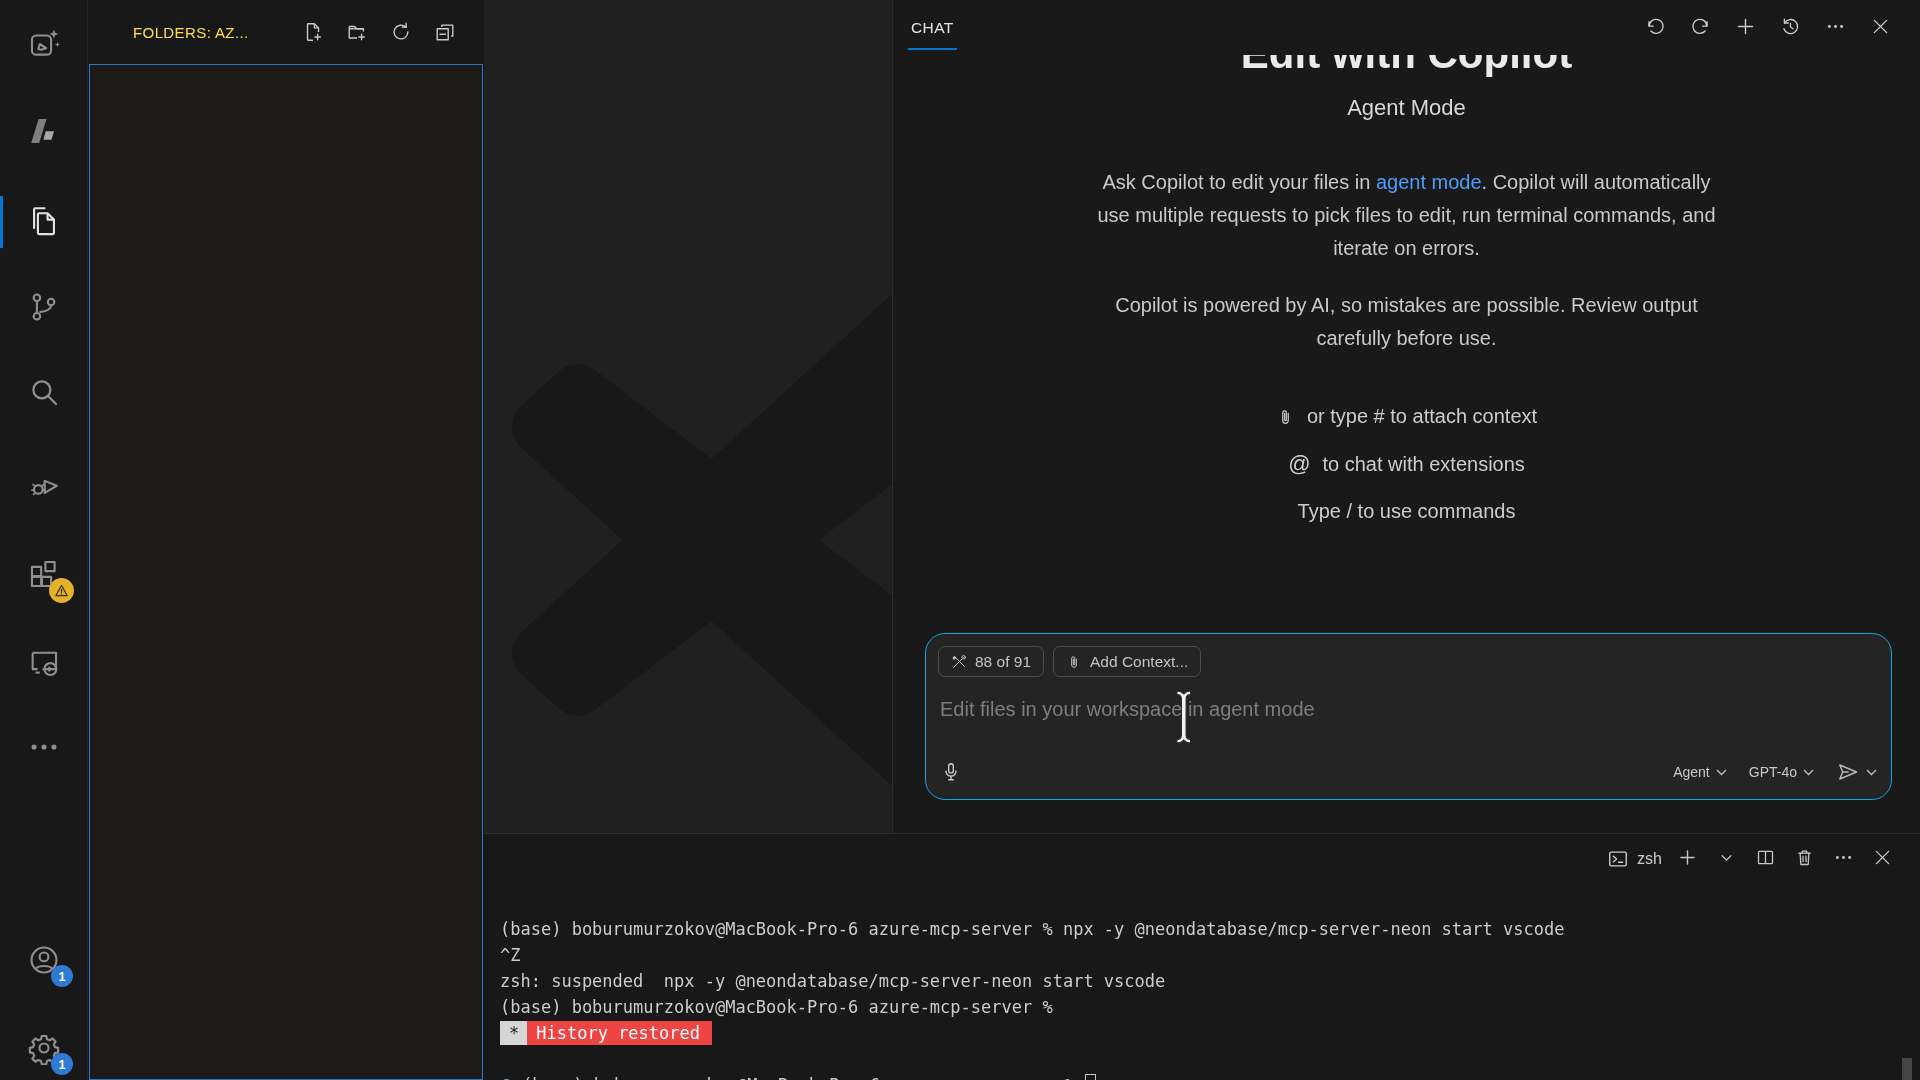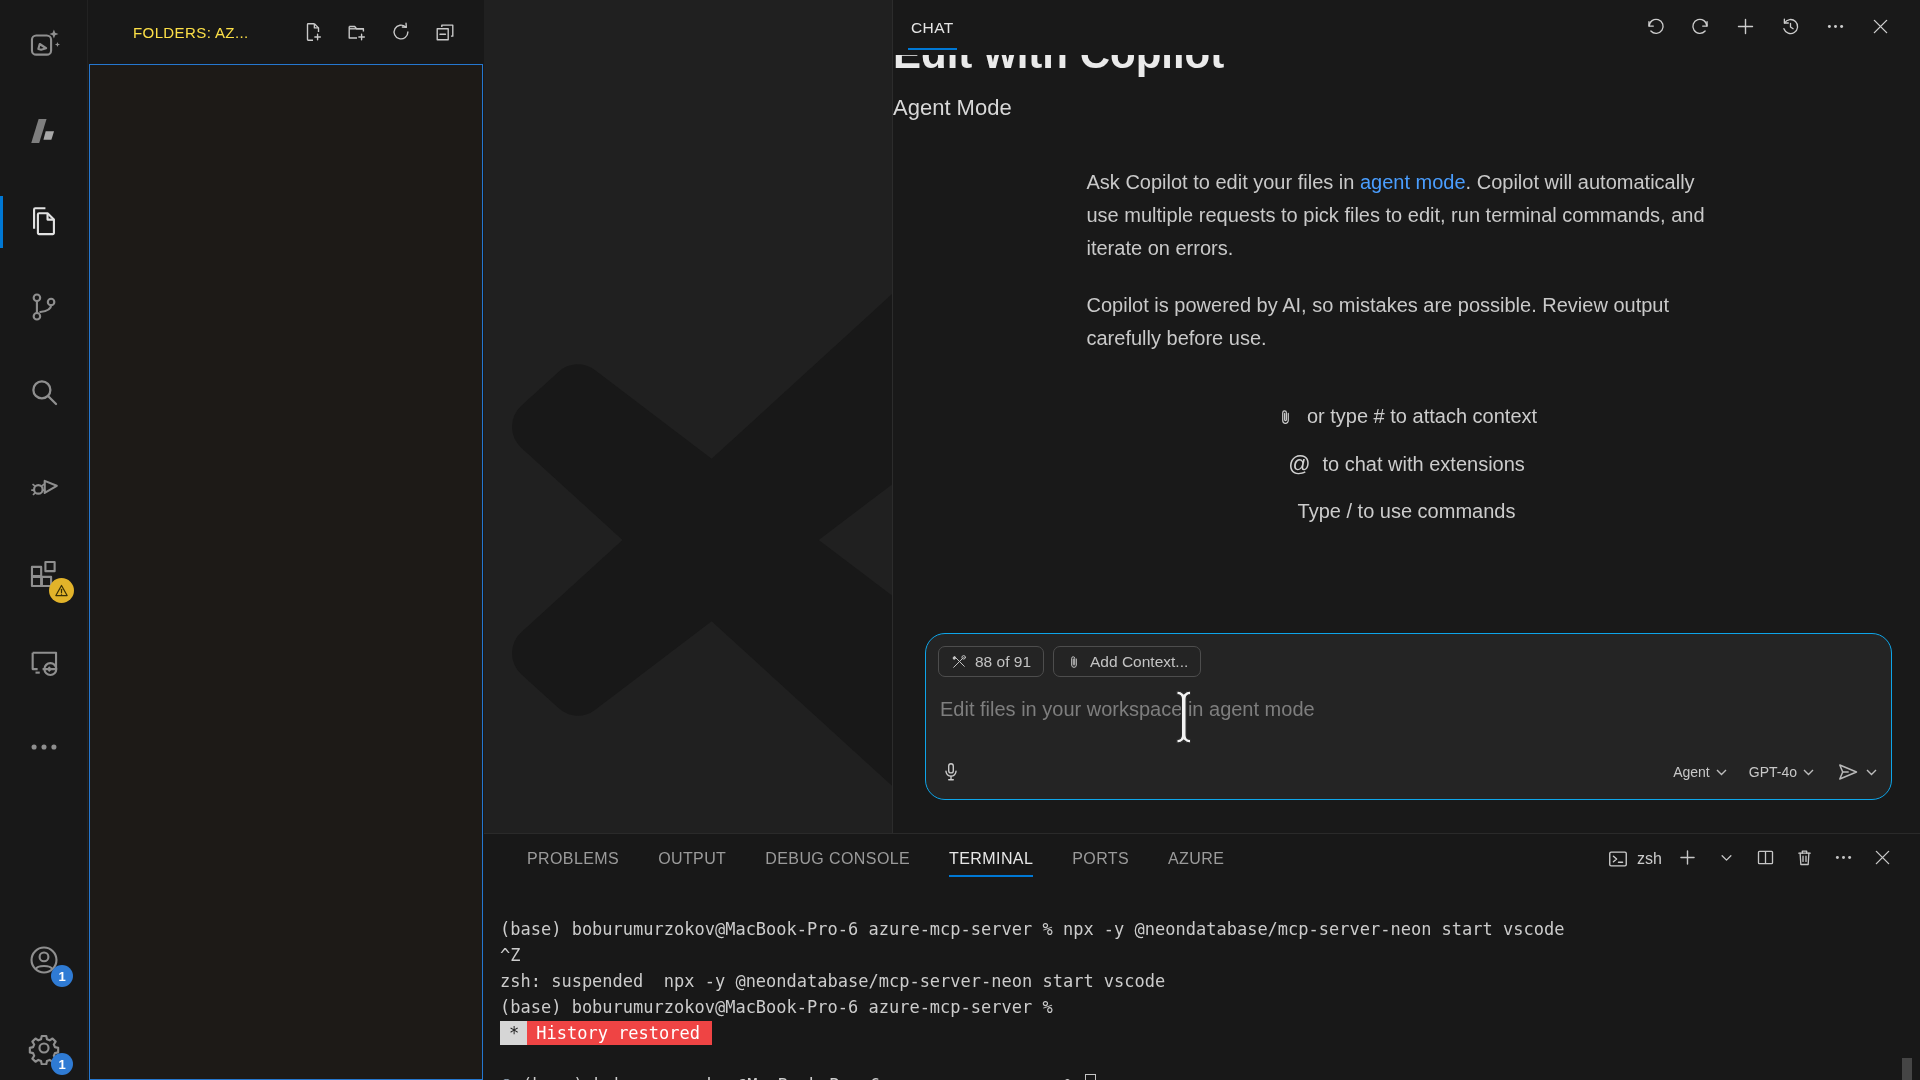--- a/index.html
+++ b/index.html
@@ -32,21 +32,21 @@
 
   
   .chat { position:absolute; left:892px; top:0; width:1028px; height:833px; background:#191919; border-left:1px solid #2c2c2c; }
   .chat-header { position:absolute; left:0; right:0; top:0; height:55px; display:flex; align-items:center; }
   .chat-tab { margin-left:15px; height:55px; display:flex; align-items:center; color:#e4e4e4; font-size:15.5px; letter-spacing:.4px; position:relative; padding:0 3px; }
   .chat-tab::after { content:''; position:absolute; left:0; right:0; bottom:5px; height:2px; background:#0078d4; }
   .chat-actions { margin-left:auto; margin-right:26px; display:flex; gap:21px; align-items:center; }
   .chat-actions .icon-btn { width:24px; height:24px; color:#cdcdcd; }
   .chat-actions .icon-btn svg { width:21px; height:21px; }
 
-  .chat-body { position:absolute; left:0; right:0; top:55px; bottom:233px; overflow:hidden; text-align:left; }
+  .chat-body { position:absolute; left:0; right:0; top:55px; bottom:233px; overflow:hidden; text-align:center; }
   .chat-title { margin-top:-27px; font-size:42px; line-height:52px; font-weight:600; color:#eaeaea; }
   .chat-subtitle { margin-top:15px; font-size:22px; color:#d8d8d8; }
   .chat-p { margin:4px auto; max-width:640px; font-size:20px; line-height:33px; color:#c9c9c9; }
   .chat-p.first { margin-top:45px; }
   .chat-p.second { margin-top:24px; }
   .chat-link { color:#4a9eff; }
   .hints { margin-top:50px; display:flex; flex-direction:column; gap:23px; align-items:center; color:#cccccc; font-size:20px; }
   .hint { display:flex; align-items:center; gap:12px; }
   .hint .at { font-size:22px; color:#d2d2d2; }
   .hint svg { width:19px; height:22px; color:#cfcfcf; }
@@ -353,28 +353,20 @@
                 <path d="M1 1l4.5 4.5L10 1"></path>
               </svg>
           </span>
         </span>
       </div>
     </div>
   </section>
 
   <section class="panel">
     <div class="panel-header">
-      <div class="ptabs">
-        <span class="ptab">PROBLEMS</span>
-        <span class="ptab">OUTPUT</span>
-        <span class="ptab">DEBUG CONSOLE</span>
-        <span class="ptab active">TERMINAL</span>
-        <span class="ptab">PORTS</span>
-        <span class="ptab">AZURE</span>
-      </div>
       <div class="pactions">
         <span class="shell-label">
           <svg viewBox="0 0 24 24" fill="none" stroke="currentColor" stroke-width="1.5" stroke-linecap="round" stroke-linejoin="round">
             <rect x="3" y="4.5" width="18" height="15" rx="1.5"></rect>
               <path d="M7 9l3.5 3L7 15"></path>
               <path d="M12.5 15.5H17"></path>
           </svg>
           <span>zsh</span>
         </span>
         <span class="icon-btn">

